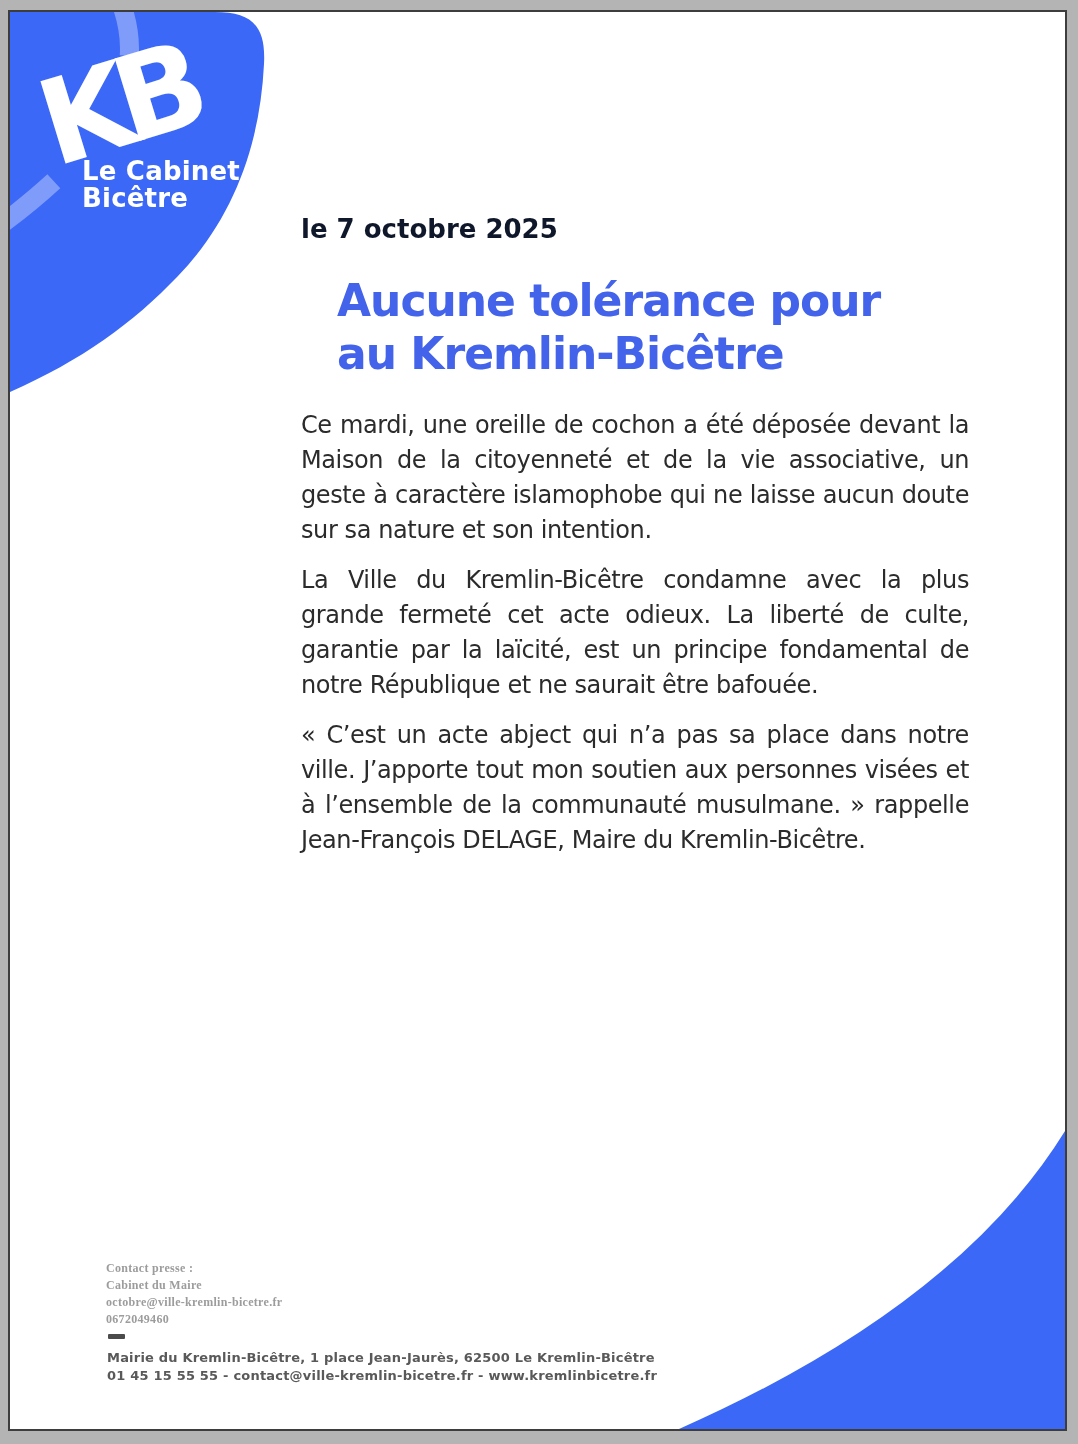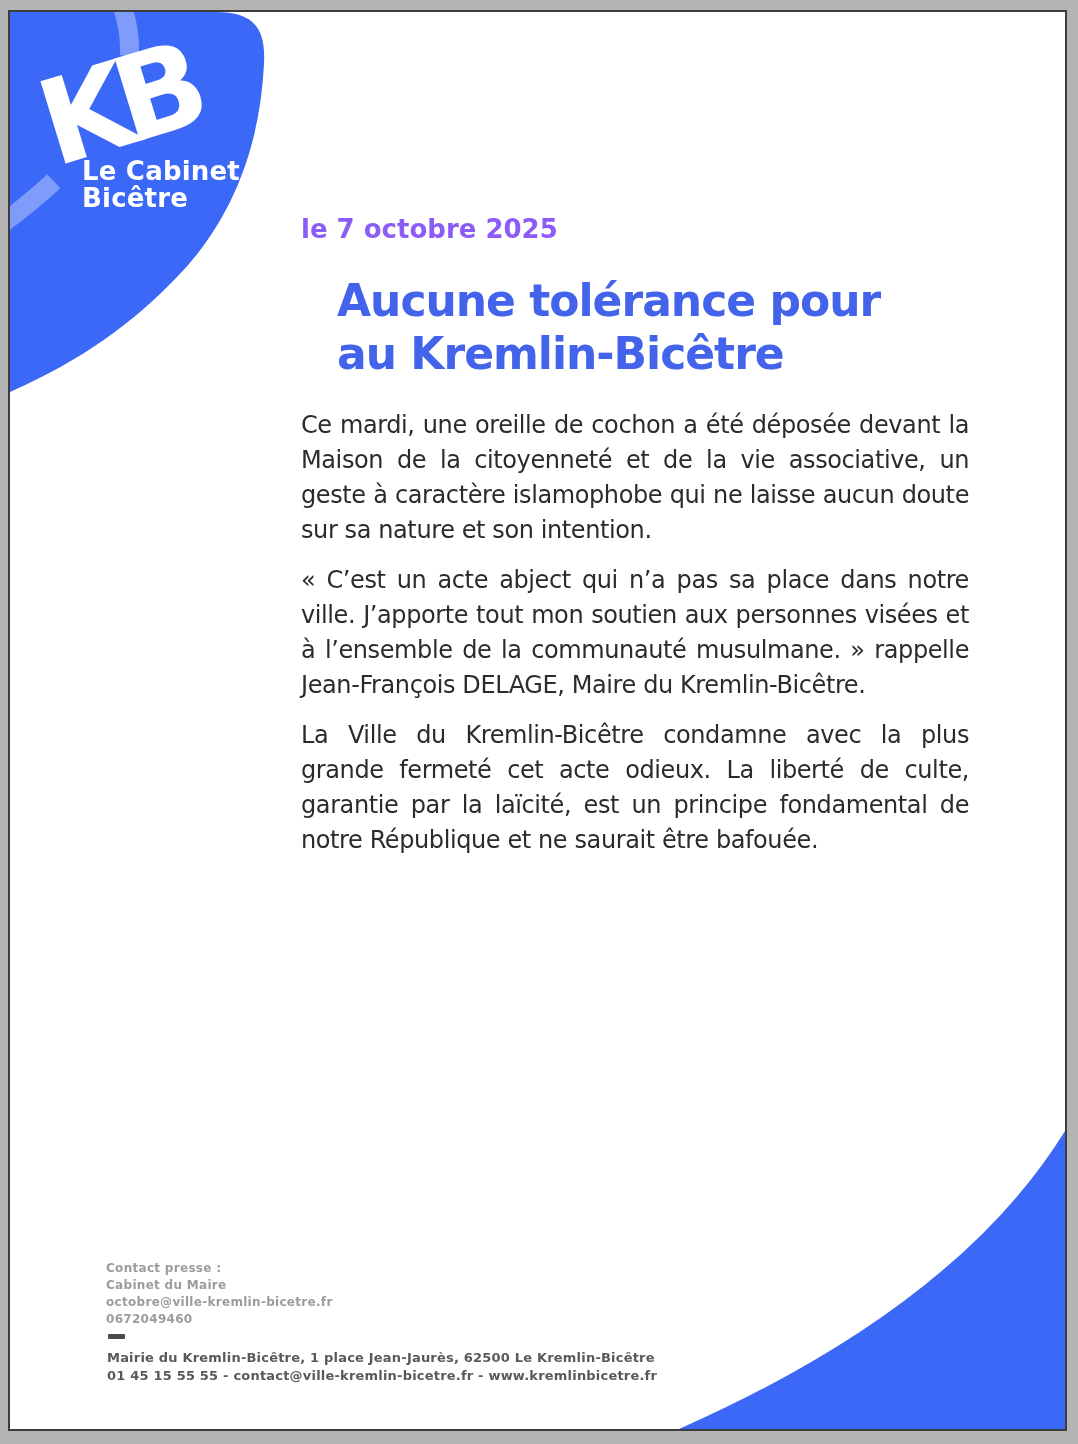--- a/index.html
+++ b/index.html
@@ -34,40 +34,40 @@
     font-size:26px; font-weight:bold;
     line-height:27px;
     letter-spacing:0.2px;
   }
   
   .wedge-svg { position:absolute; right:0; bottom:0; width:400px; height:308px; }
 
   
   .content { position:absolute; left:291px; top:201px; width:668px; }
   .date {
-    font-size:26px; font-weight:bold; color:#8b5cf6;
+    font-size:26px; font-weight:bold; color:#0f172a;
     line-height:32px; margin:0 0 29px 0;
   }
   .title { margin:0 0 28px 0; }
   .title-line {
     font-size:44px; font-weight:bold; color:#4263ea;
     line-height:53px; letter-spacing:-1px;margin-left:36px;
   }
   .content p {
     font-size:24px; color:#2b2b2b;
     line-height:35px; letter-spacing:-0.4px;
     text-align:justify;
     margin:0 0 15px 0;
   }
 
   
   .contact {
     position:absolute; left:96px; top:1248px;
     font-size:12px; font-weight:bold; color:#9c9c9c;
-    line-height:17px; letter-spacing:0.3px;
+    line-height:17px; letter-spacing:0.3px;font-family:Liberation Serif, serif;
   }
   .divider-dash {
     position:absolute; left:98px; top:1322px;
     width:17px; height:5px; background:#4b4b4b; border-radius:1px;
   }
   .footer {
     position:absolute; left:97px; top:1337px;
     font-size:13px; font-weight:bold; color:#595959;
     line-height:17.5px; letter-spacing:0.2px;
   }
@@ -87,22 +87,22 @@
     <div>Bicêtre</div>
   </div>
 
   <div class="content">
     <div class="date">le 7 octobre 2025</div>
     <h1 class="title">
       <div class="title-line">Aucune tolérance pour</div>
       <div class="title-line">au Kremlin-Bicêtre</div>
     </h1>
     <p>Ce mardi, une oreille de cochon a été déposée devant la Maison de la citoyenneté et de la vie associative, un geste à caractère islamophobe qui ne laisse aucun doute sur sa nature et son intention.</p>
+    <p>La Ville du Kremlin-Bicêtre condamne avec la plus grande fermeté cet acte odieux. La liberté de culte, garantie par la laïcité, est un principe fondamental de notre République et ne saurait être bafouée.</p>
     <p>« C’est un acte abject qui n’a pas sa place dans notre ville. J’apporte tout mon soutien aux personnes visées et à l’ensemble de la communauté musulmane. » rappelle Jean-François DELAGE, Maire du Kremlin-Bicêtre.</p>
-    <p>La Ville du Kremlin-Bicêtre condamne avec la plus grande fermeté cet acte odieux. La liberté de culte, garantie par la laïcité, est un principe fondamental de notre République et ne saurait être bafouée.</p>
   </div>
 
   <div class="contact">
     <div>Contact presse :</div>
     <div>Cabinet du Maire</div>
     <div>octobre@ville-kremlin-bicetre.fr</div>
     <div>0672049460</div>
   </div>
 
   <div class="divider-dash"></div>

